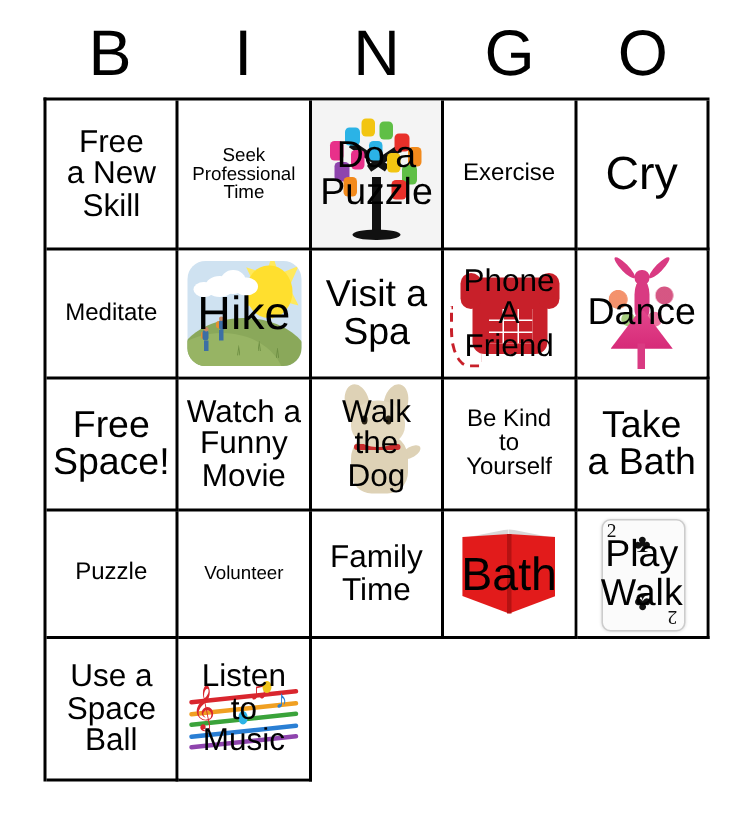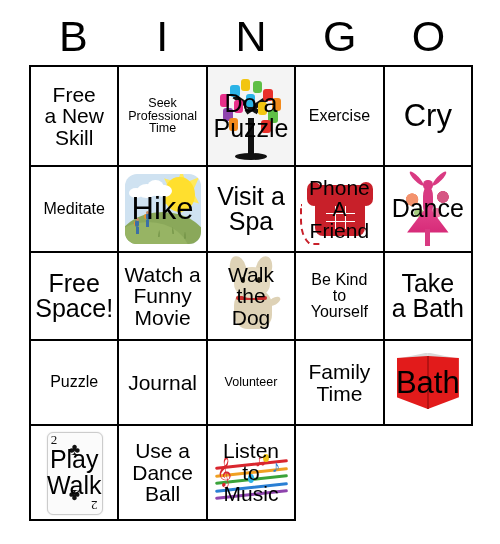--- a/index.html
+++ b/index.html
@@ -690,23 +690,20 @@
 
     <div class="cell">
       <div class="cell-text fs-lg">Take
 a Bath</div>
     </div>
 
     <div class="cell">
       <div class="cell-text fs-sm">Puzzle</div>
     </div>
 
-    <div class="cell">
-      <div class="cell-text fs-md">Journal</div>
-    </div>
 
     <div class="cell">
       <div class="cell-text fs-xs">Volunteer</div>
     </div>
 
     <div class="cell">
       <div class="cell-text fs-md">Family
 Time</div>
     </div>
 
@@ -728,21 +725,21 @@
         <div class="pip pip-br">2</div>
         <div class="club club-top">♣</div>
         <div class="club club-bot">♣</div>
       </div>
       <div class="cell-text fs-lg">Play
 Walk</div>
     </div>
 
     <div class="cell">
       <div class="cell-text fs-md">Use a
-Dance
+Space
 Ball</div>
     </div>
 
     <div class="cell">
       <div class="cell-art art-music">
         <div class="staff" style="top:40%;background:#d9262e;transform:rotate(-6deg);"></div>
         <div class="staff" style="top:48%;background:#f0a022;transform:rotate(-6deg);"></div>
         <div class="staff" style="top:56%;background:#3aa33a;transform:rotate(-6deg);"></div>
         <div class="staff" style="top:64%;background:#2a7fd4;transform:rotate(-6deg);"></div>
         <div class="staff" style="top:72%;background:#8e44ad;transform:rotate(-6deg);"></div>

